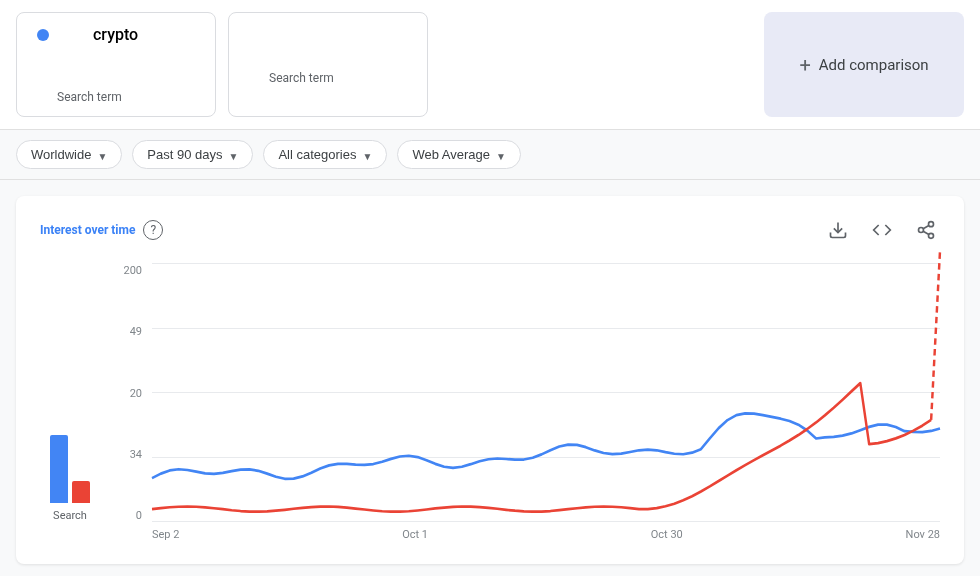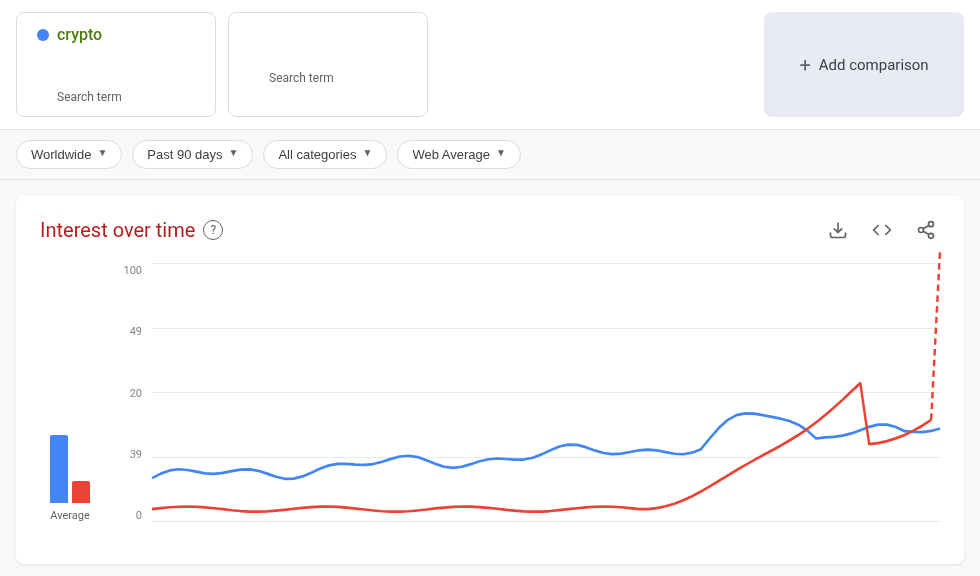--- a/index.html
+++ b/index.html
@@ -38,21 +38,22 @@
     .dot {
       width: 12px;
       height: 12px;
       border-radius: 50%;
       flex-shrink: 0;
     }
 
     .term-name {
       font-size: 16px;
       font-weight: 500;
-      color: #4d7c0f;
+      color: #000000;
+      margin-left: 36px;
     }
 
     .term-type {
       font-size: 12px;
       color: #5f6368;
       margin-left: 20px;
       margin-top: 46px;
     }
 
     .add-comparison-card {
@@ -85,21 +86,21 @@
 
     .filter-btn {
       background: #fff;
       border: 1px solid #dadce0;
       border-radius: 20px;
       padding: 6px 14px;
       font-size: 13px;
       color: #3c4043;
       cursor: pointer;
       display: flex;
-      align-items: flex-start;
+      align-items: flex-end;
       gap: 6px;
     }
 
     .chevron {
       font-size: 10px;
       color: #5f6368;
     }
 
     .chart-section {
       background: #fff;
@@ -116,23 +117,23 @@
       margin-bottom: 20px;
     }
 
     .chart-title-row {
       display: flex;
       align-items: center;
       gap: 8px;
     }
 
     .chart-title {
-      font-size: 20px;
-      font-weight: 400;
-      color: #b91c1c;
+      font-size: 12px;
+      font-weight: 700;
+      color: #3b82f6;
     }
 
     .help-icon {
       width: 20px;
       height: 20px;
       border-radius: 50%;
       border: 1.5px solid #5f6368;
       display: flex;
       align-items: center;
       justify-content: center;
@@ -344,40 +345,46 @@
       </button>
     </div>
   </div>
 
   <div class="chart-container">
     <div class="average-col">
       <div class="avg-bars">
         <div class="avg-bar" id="avg-bar-crypto" style="height: 68px; background: rgb(66, 133, 244);"></div>
         <div class="avg-bar" id="avg-bar-xrp" style="height: 22px; background: rgb(234, 67, 53);"></div>
       </div>
-      <span class="avg-label">Average</span>
+      <span class="avg-label">Search</span>
     </div>
 
     <div class="graph-area">
       <div class="y-labels" id="y-labels">
           <div class="y-label">0</div>
-          <div class="y-label">39</div>
+          <div class="y-label">34</div>
           <div class="y-label">20</div>
           <div class="y-label">49</div>
-          <div class="y-label">100</div>
+          <div class="y-label">200</div>
         </div>
       <div class="chart-inner">
         <div class="grid-lines" id="grid-lines">
             <div class="grid-line" style="bottom: 0%;"></div>
             <div class="grid-line" style="bottom: 25%;"></div>
             <div class="grid-line" style="bottom: 50%;"></div>
             <div class="grid-line" style="bottom: 75%;"></div>
             <div class="grid-line" style="bottom: 100%;"></div>
           </div>
         <svg class="chart-svg" id="chart-svg" viewBox="0 0 800 240" preserveAspectRatio="none">
             <path d="M0.0,199.2 L9.0,195.0 L18.0,192.0 L27.0,190.9 L36.0,191.6 L44.9,193.2 L53.9,194.8 L62.9,195.2 L71.9,194.3 L80.9,192.7 L89.9,191.3 L98.9,191.1 L107.9,192.4 L116.9,195.0 L125.8,197.9 L134.8,199.8 L143.8,199.7 L152.8,197.6 L161.8,194.1 L170.8,190.2 L179.8,187.3 L188.8,185.9 L197.8,185.9 L206.7,186.6 L215.7,186.9 L224.7,186.1 L233.7,184.0 L242.7,181.3 L251.7,179.1 L260.7,178.4 L269.7,179.6 L278.7,182.5 L287.6,185.9 L296.6,188.6 L305.6,189.6 L314.6,188.6 L323.6,186.2 L332.6,183.5 L341.6,181.6 L350.6,180.9 L359.6,181.4 L368.5,182.0 L377.5,181.9 L386.5,180.2 L395.5,177.1 L404.5,173.2 L413.5,169.8 L422.5,168.0 L431.5,168.3 L440.4,170.4 L449.4,173.4 L458.4,175.8 L467.4,176.9 L476.4,176.4 L485.4,174.9 L494.4,173.3 L503.4,172.7 L512.4,173.3 L521.3,175.0 L530.3,176.5 L539.3,177.0 L548.3,175.5 L557.3,172.3 L566.3,162.2 L575.3,152.7 L584.3,145.2 L593.3,140.6 L602.2,138.9 L611.2,139.2 L620.2,140.6 L629.2,142.2 L638.2,143.9 L647.2,146.0 L656.2,149.5 L665.2,154.9 L674.2,162.3 L683.1,161.3 L692.1,160.8 L701.1,159.7 L710.1,157.6 L719.1,154.6 L728.1,151.5 L737.1,149.4 L746.1,149.4 L755.1,151.6 L764.0,155.5 L773.0,156.2 L782.0,156.4 L791.0,155.3 L800.0,153.0" fill="none" stroke="#4285f4" stroke-width="2.5" stroke-linejoin="round"></path>
             <path d="M0.0,228.0 L9.0,227.1 L18.0,226.3 L27.0,225.8 L36.0,225.6 L44.9,225.8 L53.9,226.4 L62.9,227.2 L71.9,228.1 L80.9,229.1 L89.9,229.8 L98.9,230.3 L107.9,230.4 L116.9,230.1 L125.8,229.5 L134.8,228.7 L143.8,227.7 L152.8,226.8 L161.8,226.1 L170.8,225.7 L179.8,225.6 L188.8,225.9 L197.8,226.6 L206.7,227.5 L215.7,228.4 L224.7,229.3 L233.7,230.0 L242.7,230.4 L251.7,230.4 L260.7,230.0 L269.7,229.3 L278.7,228.4 L287.6,227.4 L296.6,226.6 L305.6,225.9 L314.6,225.6 L323.6,225.7 L332.6,226.1 L341.6,226.8 L350.6,227.7 L359.6,228.7 L368.5,229.5 L377.5,230.1 L386.5,230.4 L395.5,230.3 L404.5,229.8 L413.5,229.0 L422.5,228.1 L431.5,227.2 L440.4,226.4 L449.4,225.8 L458.4,225.6 L467.4,225.8 L476.4,226.3 L485.4,227.1 L494.4,228.0 L503.4,228.0 L512.4,227.1 L521.3,225.4 L530.3,223.0 L539.3,219.8 L548.3,216.0 L557.3,211.6 L566.3,206.9 L575.3,201.9 L584.3,196.8 L593.3,191.9 L602.2,187.1 L611.2,182.4 L620.2,177.9 L629.2,173.5 L638.2,169.0 L647.2,164.2 L656.2,159.1 L665.2,153.5 L674.2,147.4 L683.1,140.8 L692.1,133.7 L701.1,126.2 L710.1,118.5 L719.1,110.8 L728.1,167.6 L737.1,166.6 L746.1,164.8 L755.1,162.2 L764.0,159.0 L773.0,155.0 L782.0,150.4 L791.0,145.0" fill="none" stroke="#ea4335" stroke-width="2.5" stroke-linejoin="round"></path>
             <path d="M791.0,145.0 L800.0,-12.0" fill="none" stroke="#ea4335" stroke-width="2.5" stroke-dasharray="6,4" stroke-linejoin="round"></path>
           </svg>
       </div>
+      <div class="x-labels" id="x-labels">
+          <span class="x-label">Sep 2</span>
+          <span class="x-label">Oct 1</span>
+          <span class="x-label">Oct 30</span>
+          <span class="x-label">Nov 28</span>
+        </div>
     </div>
   </div>
 </div>
 
 </body></html>

